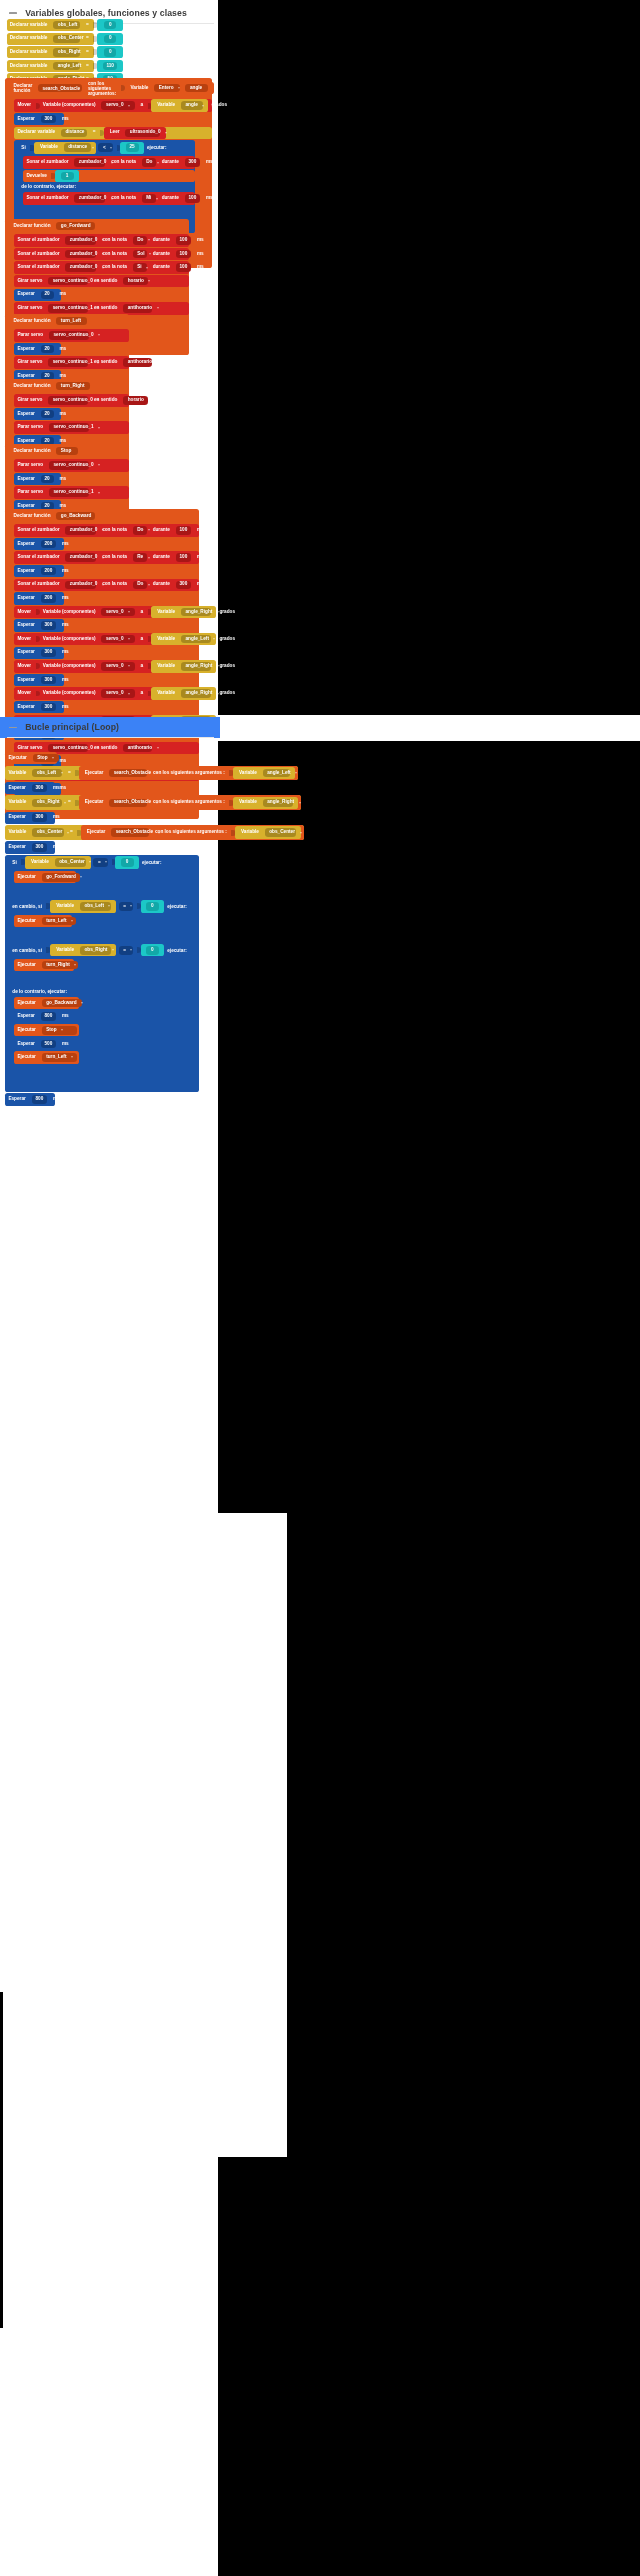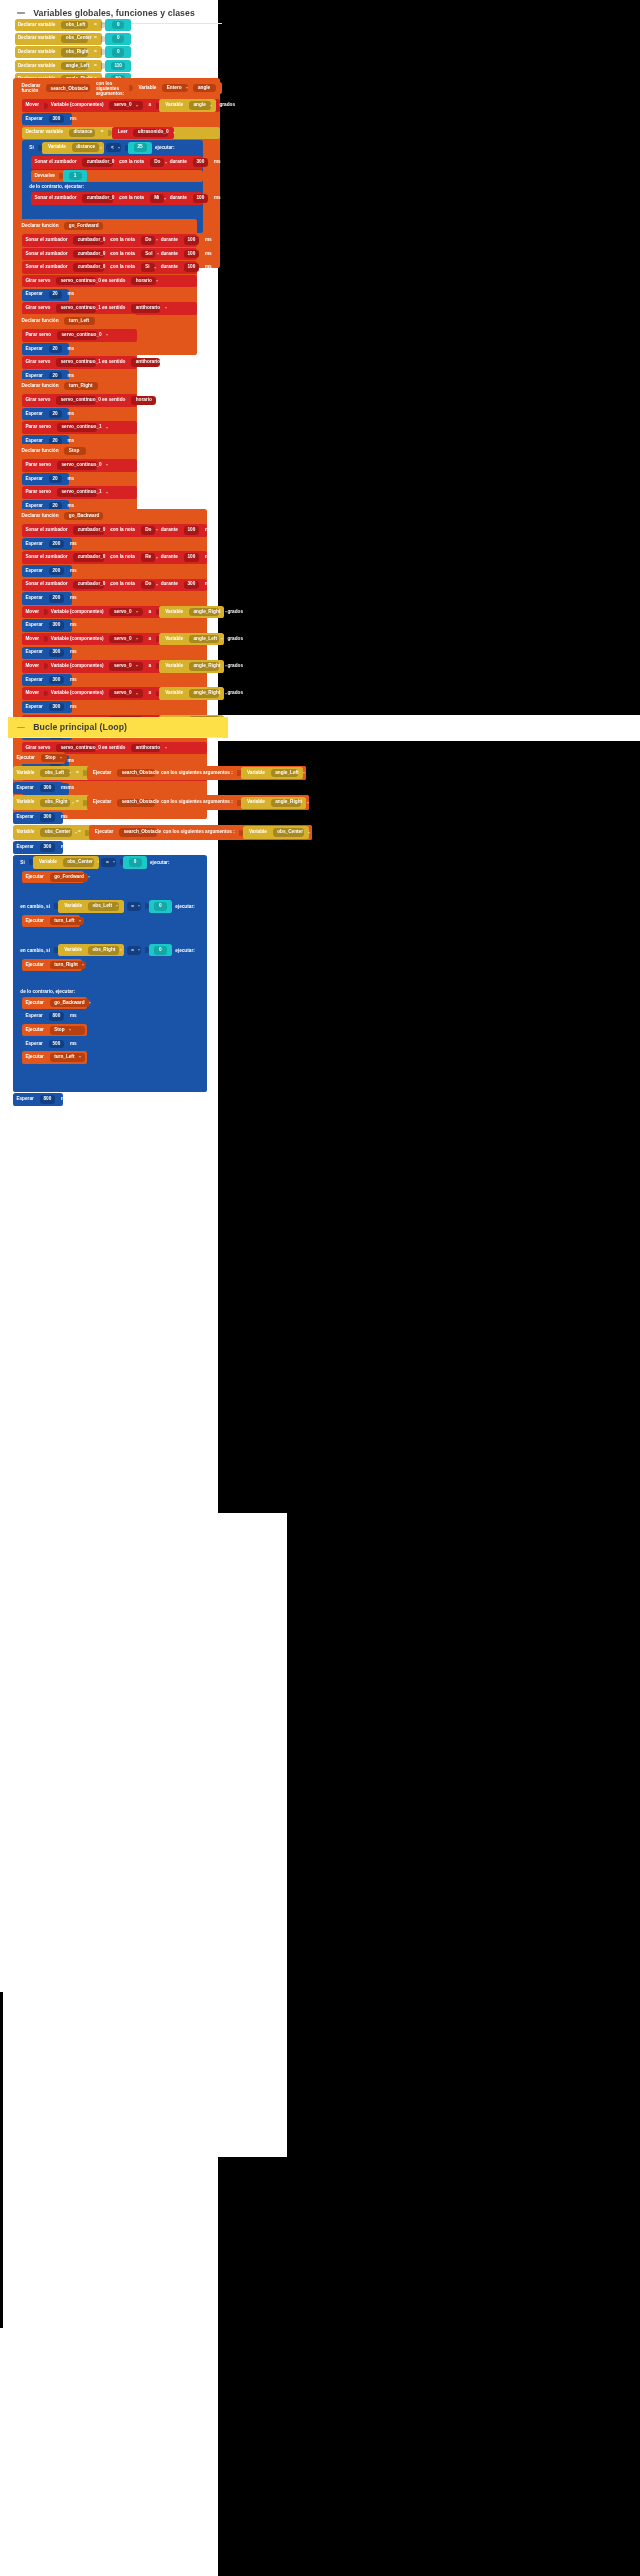--- a/index.html
+++ b/index.html
@@ -99,21 +99,21 @@
   .stack { display:flex; flex-direction:column; align-items:flex-start; }
 
   
   .cblock { background:#e2561b; border-radius:2.6px; padding-bottom:6.5px; display:inline-block; min-width:65px; }
   .cblock > .cbody { margin-left: 9px; display:flex; flex-direction:column; gap:1.3px; padding-top:1.3px; }
   .cblock.ctl { background:#1a54a8; }
   .cblock .chead { display:flex; align-items:center; padding:2.6px 5.2px; }
   .cblock .cfoot { height:6.5px; }
 
   
-  .abs { position:absolute;margin-left:8px; }
+  .abs { position:absolute; }
 </style>
 </head>
 <body>
 
 <div class="page">
 
   <div class="gutter" style="left:218px;top:0;width:423px;height:715px;"></div>
   <div class="gutter" style="left:218px;top:741px;width:423px;height:772px;"></div>
   <div class="gutter" style="left:287px;top:1513px;width:354px;height:644px;"></div>
   <div class="gutter" style="left:218px;top:2157px;width:423px;height:419px;"></div>
@@ -765,21 +765,21 @@
       <div class="row blk c-ctl" style="padding:0;width:47px;">
         <span class="lbl">Esperar</span>
         <span class="field c-ctl-f w-num" style="width:13px">20</span>
         <span class="lbl">ms</span>
       </div>
       <div style="height:10.3px"></div>
     </div>
     <div class="cfoot"></div>
   </div>
 
-  <div class="abs" style="left:0;top:717px;width:220px;background:#fde047;">
+  <div class="abs" style="left:0;top:717px;width:220px;background:#3b82f6;">
     <div class="section-header">
       <span class="collapse-toggle"></span>
       <span>Bucle principal (Loop)</span>
     </div>
     <div class="section-rule"></div>
   </div>
 
   <div class="abs stack" style="left:5.2px;top:752px;">
 
     <div class="row blk c-fn" style="padding:0;width:52px;">

